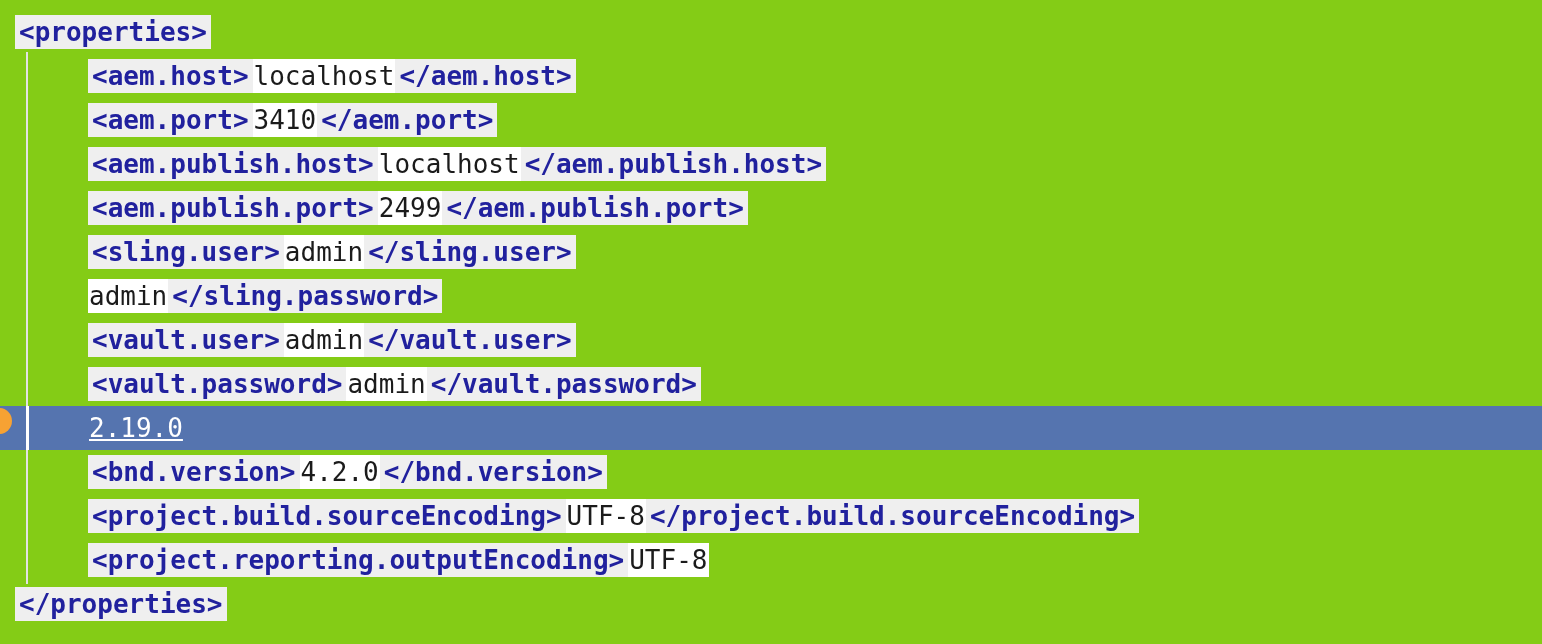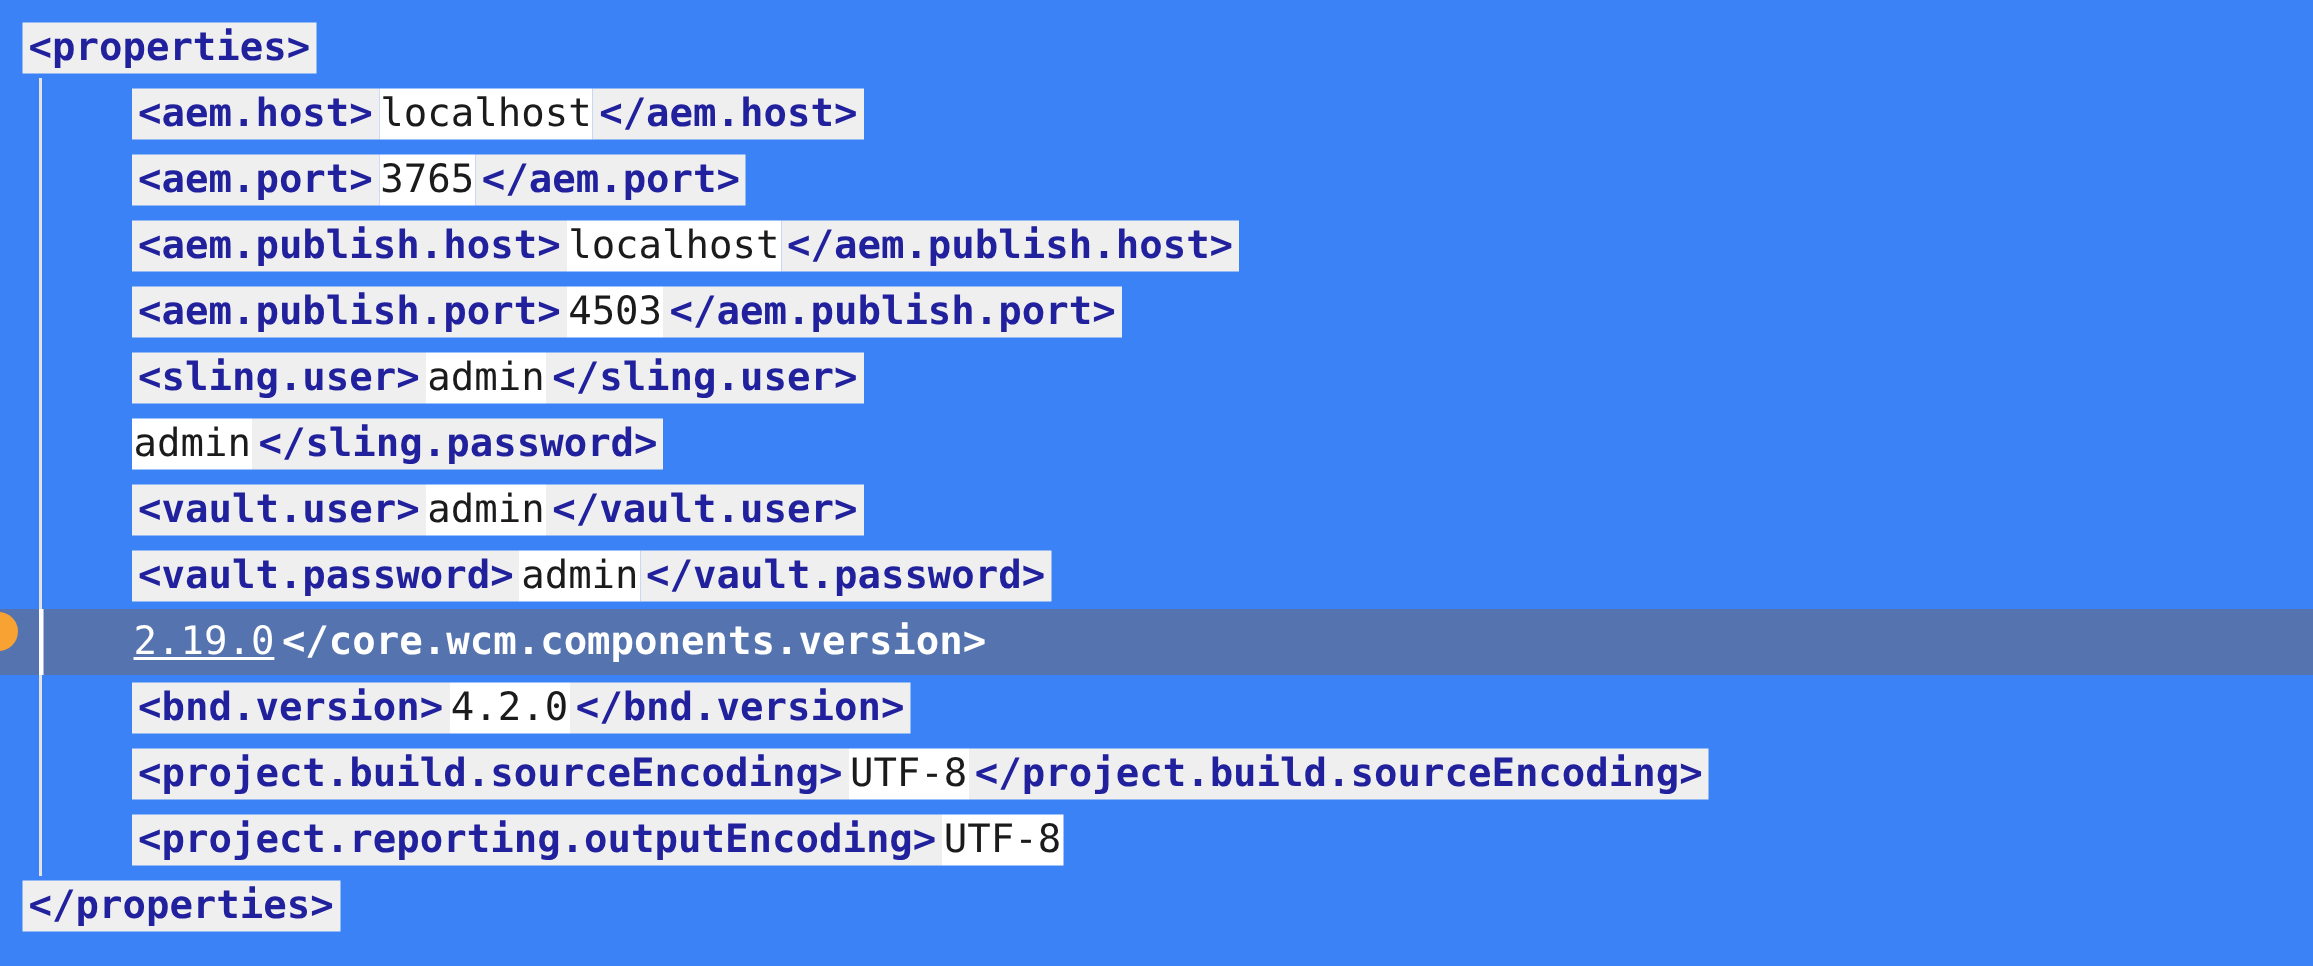--- a/index.html
+++ b/index.html
@@ -4,21 +4,21 @@
 <style>
   html, body {
     margin: 0;
     padding: 0;
     background: #ffffff;
   }
   .screen {
     position: relative;
     width: 1542px;
     height: 644px;
-    background: #3b82f6;
+    background: #84cc16;
     overflow: hidden;
     font-family: "DejaVu Sans Mono", "Liberation Mono", monospace;
     font-size: 26px;
   }
   .code-block {
     position: relative;
     padding-top: 10px;
   }
   .indent-guide {
     position: absolute;
@@ -87,27 +87,27 @@
   }
 </style>
 </head>
 <body>
 
 <div class="screen">
   <div class="indent-guide"></div>
   <div class="code-block" id="code-block">
       <div class="code-line indent-0"><span class="token tag">&lt;properties&gt;</span></div>
       <div class="code-line indent-1"><span class="token tag">&lt;aem.host&gt;</span><span class="token value">localhost</span><span class="token tag">&lt;/aem.host&gt;</span></div>
-      <div class="code-line indent-1"><span class="token tag">&lt;aem.port&gt;</span><span class="token value">3765</span><span class="token tag">&lt;/aem.port&gt;</span></div>
+      <div class="code-line indent-1"><span class="token tag">&lt;aem.port&gt;</span><span class="token value">3410</span><span class="token tag">&lt;/aem.port&gt;</span></div>
       <div class="code-line indent-1"><span class="token tag">&lt;aem.publish.host&gt;</span><span class="token value">localhost</span><span class="token tag">&lt;/aem.publish.host&gt;</span></div>
-      <div class="code-line indent-1"><span class="token tag">&lt;aem.publish.port&gt;</span><span class="token value">4503</span><span class="token tag">&lt;/aem.publish.port&gt;</span></div>
+      <div class="code-line indent-1"><span class="token tag">&lt;aem.publish.port&gt;</span><span class="token value">2499</span><span class="token tag">&lt;/aem.publish.port&gt;</span></div>
       <div class="code-line indent-1"><span class="token tag">&lt;sling.user&gt;</span><span class="token value">admin</span><span class="token tag">&lt;/sling.user&gt;</span></div>
       <div class="code-line indent-1"><span class="token value">admin</span><span class="token tag">&lt;/sling.password&gt;</span></div>
       <div class="code-line indent-1"><span class="token tag">&lt;vault.user&gt;</span><span class="token value">admin</span><span class="token tag">&lt;/vault.user&gt;</span></div>
       <div class="code-line indent-1"><span class="token tag">&lt;vault.password&gt;</span><span class="token value">admin</span><span class="token tag">&lt;/vault.password&gt;</span></div>
-      <div class="code-line indent-1 highlighted"><div class="guide-overlay"></div><span class="token value">2.19.0</span><span class="token tag">&lt;/core.wcm.components.version&gt;</span></div>
+      <div class="code-line indent-1 highlighted"><div class="guide-overlay"></div><span class="token value">2.19.0</span></div>
       <div class="code-line indent-1"><span class="token tag">&lt;bnd.version&gt;</span><span class="token value">4.2.0</span><span class="token tag">&lt;/bnd.version&gt;</span></div>
       <div class="code-line indent-1"><span class="token tag">&lt;project.build.sourceEncoding&gt;</span><span class="token value">UTF-8</span><span class="token tag">&lt;/project.build.sourceEncoding&gt;</span></div>
       <div class="code-line indent-1"><span class="token tag">&lt;project.reporting.outputEncoding&gt;</span><span class="token value">UTF-8</span></div>
       <div class="code-line indent-0"><span class="token tag">&lt;/properties&gt;</span></div>
     </div>
   <div class="click-dot"></div>
 </div>
 
 </body></html>

